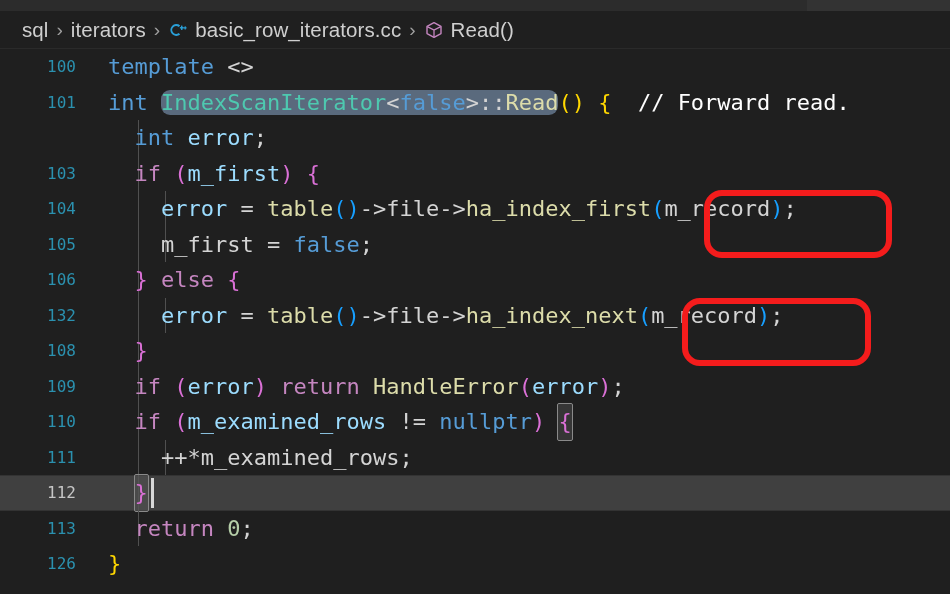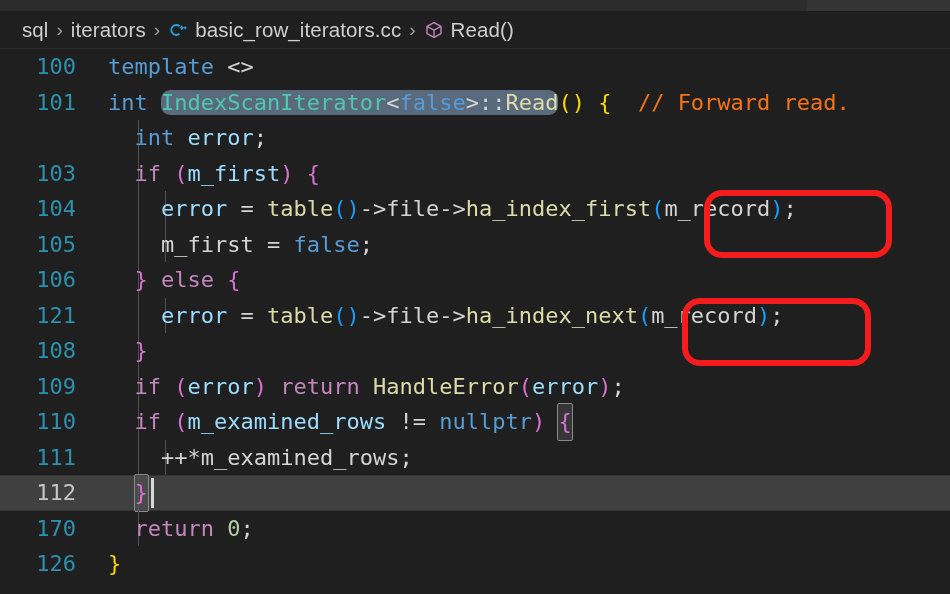--- a/index.html
+++ b/index.html
@@ -97,21 +97,21 @@
     font-family: "DejaVu Sans Mono", monospace;
     font-size: 22px;
   }
   .ln {
     position: absolute;
     left: 0; top: 0;
     width: 76px;
     text-align: right;
     color: #2b91af;
     font-family: "DejaVu Sans Mono", monospace;
-    font-size: 22px;
+    font-size: 16px;
     letter-spacing: 0px;
   }
   .ln.active { color: #c6c6c6; }
   .code {
     position: absolute;
     left: 108px; top: 0;
     color: #d4d4d4;
   }
   .line-active {
     background: #404040;
@@ -127,21 +127,21 @@
     background: #505050;
   }
 
   
   .t-key      { color: #569cd6; }  
   .t-ctl      { color: #c586c0; }  
   .t-type     { color: #4ec9b0; }  
   .t-fn       { color: #dcdcaa; }  
   .t-var      { color: #9cdcfe; }  
   .t-plain    { color: #d4d4d4; }
-  .t-cmt      { color: #f97316; }
+  .t-cmt      { color: #ffffff; }
   .t-num      { color: #b5cea8; }
   .t-br-y     { color: #ffd700; }
   .t-br-p     { color: #da70d6; }
   .t-br-b     { color: #179fff; }
   .t-op       { color: #d4d4d4; }
 
   
   .sel {
     background: #5a6a7d;
     border-radius: 9px;
@@ -254,21 +254,21 @@
 
     <div class="code-line">
       <span class="guide" style="left:138px"></span>
       <span class="ln">106</span>
       <span class="code">  <span class="t-br-p">}</span> <span class="t-ctl">else</span> <span class="t-br-p">{</span></span>
     </div>
 
     <div class="code-line">
       <span class="guide" style="left:138px"></span>
       <span class="guide" style="left:165px"></span>
-      <span class="ln">121</span>
+      <span class="ln">132</span>
       <span class="code">    <span class="t-var">error</span> <span class="t-op">=</span> <span class="t-fn">table</span><span class="t-br-b">()</span><span class="t-plain">-&gt;</span><span class="t-plain">file</span><span class="t-plain">-&gt;</span><span class="t-fn">ha_index_next</span><span class="t-br-b">(</span><span class="t-plain">m_record</span><span class="t-br-b">)</span><span class="t-plain">;</span></span>
     </div>
 
     <div class="code-line">
       <span class="guide" style="left:138px"></span>
       <span class="ln">108</span>
       <span class="code">  <span class="t-br-p">}</span></span>
     </div>
 
     <div class="code-line">
@@ -292,21 +292,21 @@
 
     <div class="code-line line-active">
       <span class="guide" style="left:138px"></span>
       <span class="ln active">112</span>
       <span class="code">  <span class="brmatch t-br-p">}</span></span>
       <span class="cursor" style="left:151px"></span>
     </div>
 
     <div class="code-line">
       <span class="guide" style="left:138px"></span>
-      <span class="ln">170</span>
+      <span class="ln">113</span>
       <span class="code">  <span class="t-ctl">return</span> <span class="t-num">0</span><span class="t-plain">;</span></span>
     </div>
 
     <div class="code-line">
       <span class="ln">126</span>
       <span class="code"><span class="t-br-y">}</span></span>
     </div>
 
   </div>
 

